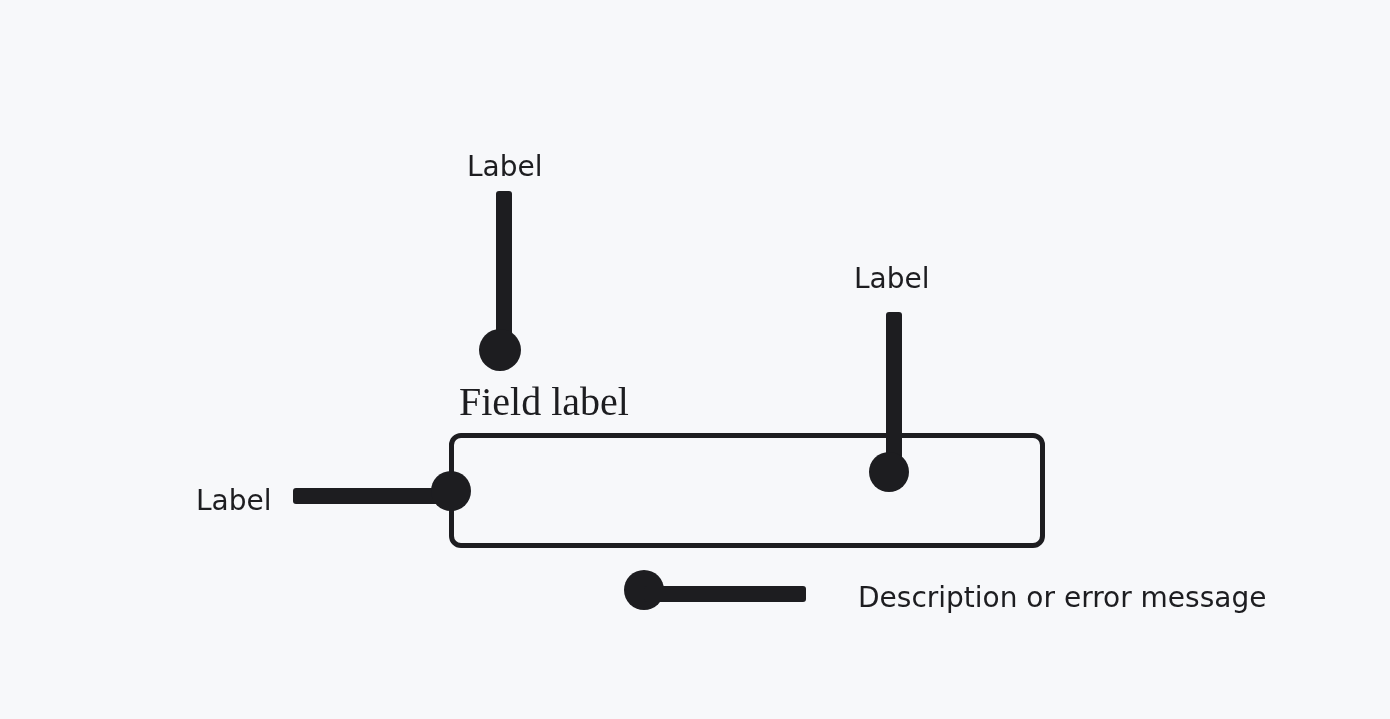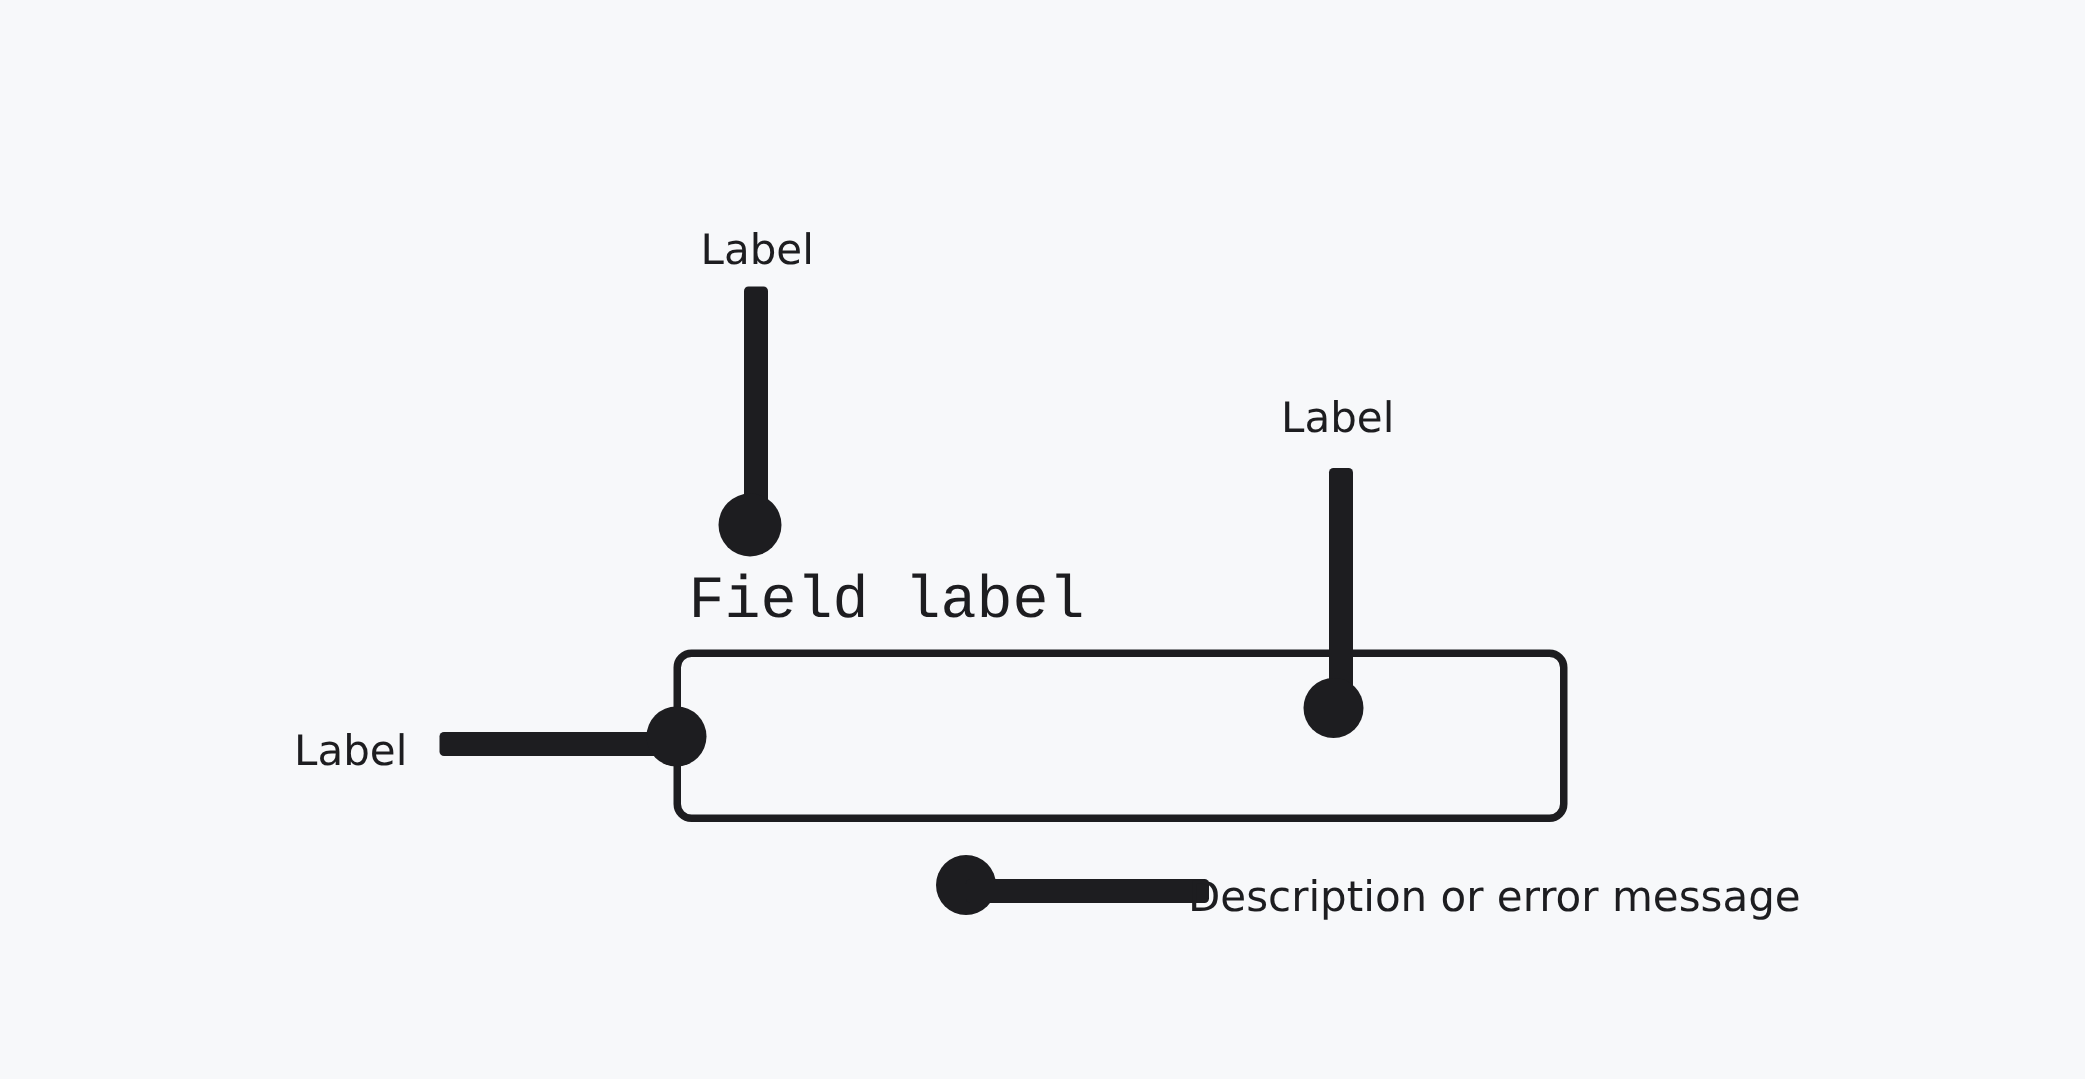--- a/index.html
+++ b/index.html
@@ -22,21 +22,21 @@
     position: absolute;
     font-family: "DejaVu Sans", sans-serif;
     font-size: 28px;
     line-height: 1;
     color: var(--ink);
     white-space: nowrap;
   }
   
   .field-text {
     position: absolute;
-    font-family: Liberation Mono, monospace;
+    font-family: Liberation Serif, serif;
     font-size: 40px;
     line-height: 1;
     color: var(--ink);
     white-space: nowrap;
   }
   .vline, .hline {
     position: absolute;
     background: var(--ink);
     border-radius: 3px;
   }
@@ -72,21 +72,21 @@
 
   
   .input-ann  { left: 830px; top: 241px; }
   .input-line { left: 870px; top: 296px; width: 7px; height: 160px; }
   .input-dot  { left: 853px; top: 436px; width: 40px; height: 40px; }
 
   
   .help-text { left: 435px; top: 555px; }
   .help-dot  { left: 608px; top: 554px; width: 40px; height: 40px; }
   .help-line { left: 628px; top: 570px; width: 162px; height: 7px; }
-  .help-ann  { left: 768px; top: 560px; }
+  .help-ann  { left: 834px; top: 560px; }
 </style>
 </head>
 <body>
 
 <div class="canvas">
 
   <div class="ann label-ann">Label</div>
   <div class="vline label-line"></div>
   <div class="dot label-dot"></div>
 

